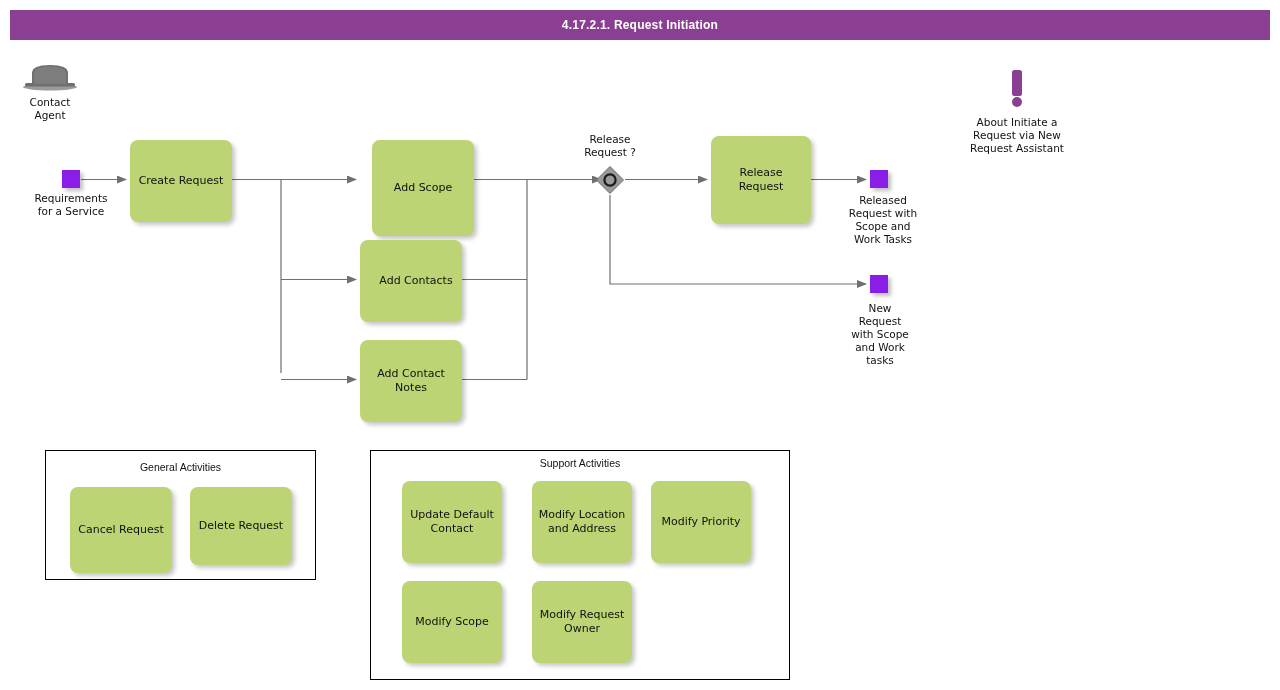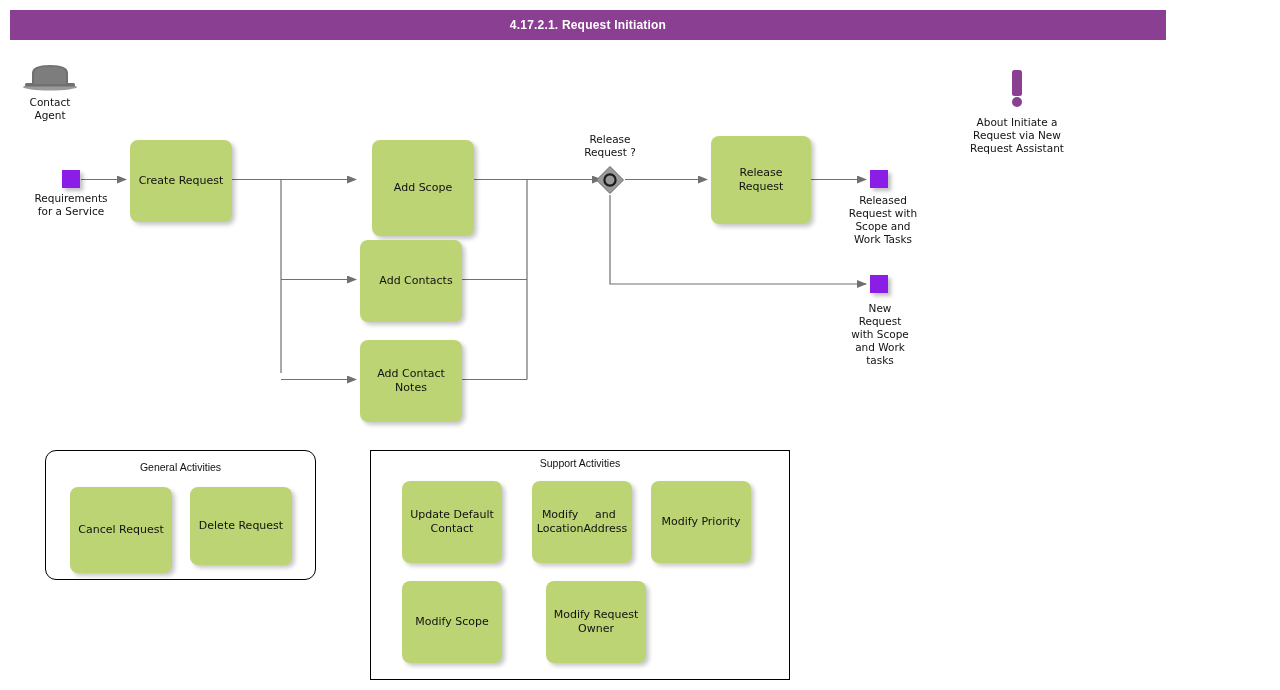--- a/index.html
+++ b/index.html
@@ -16,21 +16,21 @@
     height: 690px;
     background: #ffffff;
     overflow: hidden;
   }
 
   
   .titlebar {
     position: absolute;
     left: 10px;
     top: 10px;
-    width: 1156px;
+    width: 1260px;
     height: 30px;
     background: #8a3f92;
     color: #ffffff;
     font-size: 12px;
     font-weight: bold;
     display: flex;
     align-items: center;
     justify-content: center;
     letter-spacing: 0.2px;
     font-family: "Liberation Sans", sans-serif;
@@ -242,42 +242,42 @@
 
   <div class="event" style="left:870px; top:275px;"></div>
   <div class="event-label" style="left:834px; top:302px; width:92px;">
     <div>New</div>
     <div>Request</div>
     <div>with Scope</div>
     <div>and Work</div>
     <div>tasks</div>
   </div>
 
-  <div class="group" style="left:45px; top:450px; width:271px; height:130px;border-radius:11px;">
+  <div class="group" style="left:45px; top:450px; width:271px; height:130px;">
     <div class="group-title" style="top:10px;">General Activities</div>
     <div class="task" style="left:24px; top:36px; width:102px; height:86px;">Cancel Request</div>
     <div class="task" style="left:144px; top:36px; width:102px; height:78px;">Delete Request</div>
   </div>
 
   <div class="group" style="left:370px; top:450px; width:420px; height:230px;">
     <div class="group-title" style="top:6px;">Support Activities</div>
 
     <div class="task" style="left:31px; top:30px; width:100px; height:82px; flex-direction:column;">
       <span>Update Default</span>
       <span>Contact</span>
     </div>
 
-    <div class="task" style="left:161px; top:30px; width:100px; height:82px; flex-direction:row;">
+    <div class="task" style="left:161px; top:30px; width:100px; height:82px; flex-direction:column;">
       <span>Modify Location</span>
       <span>and Address</span>
     </div>
 
     <div class="task" style="left:280px; top:30px; width:100px; height:82px;">Modify Priority</div>
 
     <div class="task" style="left:31px; top:130px; width:100px; height:82px;">Modify Scope</div>
 
-    <div class="task" style="left:161px; top:130px; width:100px; height:82px; flex-direction:column;margin-left:14px;">
+    <div class="task" style="left:161px; top:130px; width:100px; height:82px; flex-direction:column;">
       <span>Modify Request</span>
       <span>Owner</span>
     </div>
   </div>
 
 </div>
 
 </body></html>

